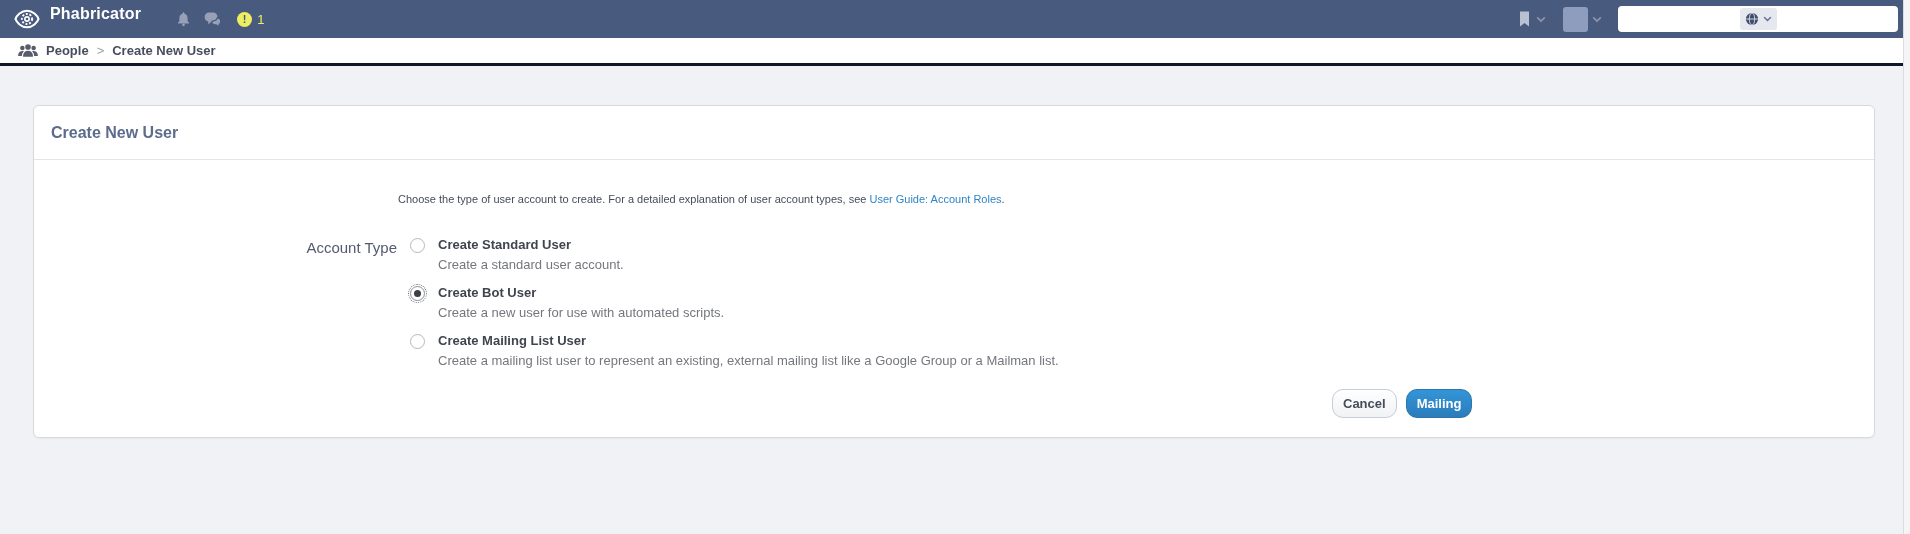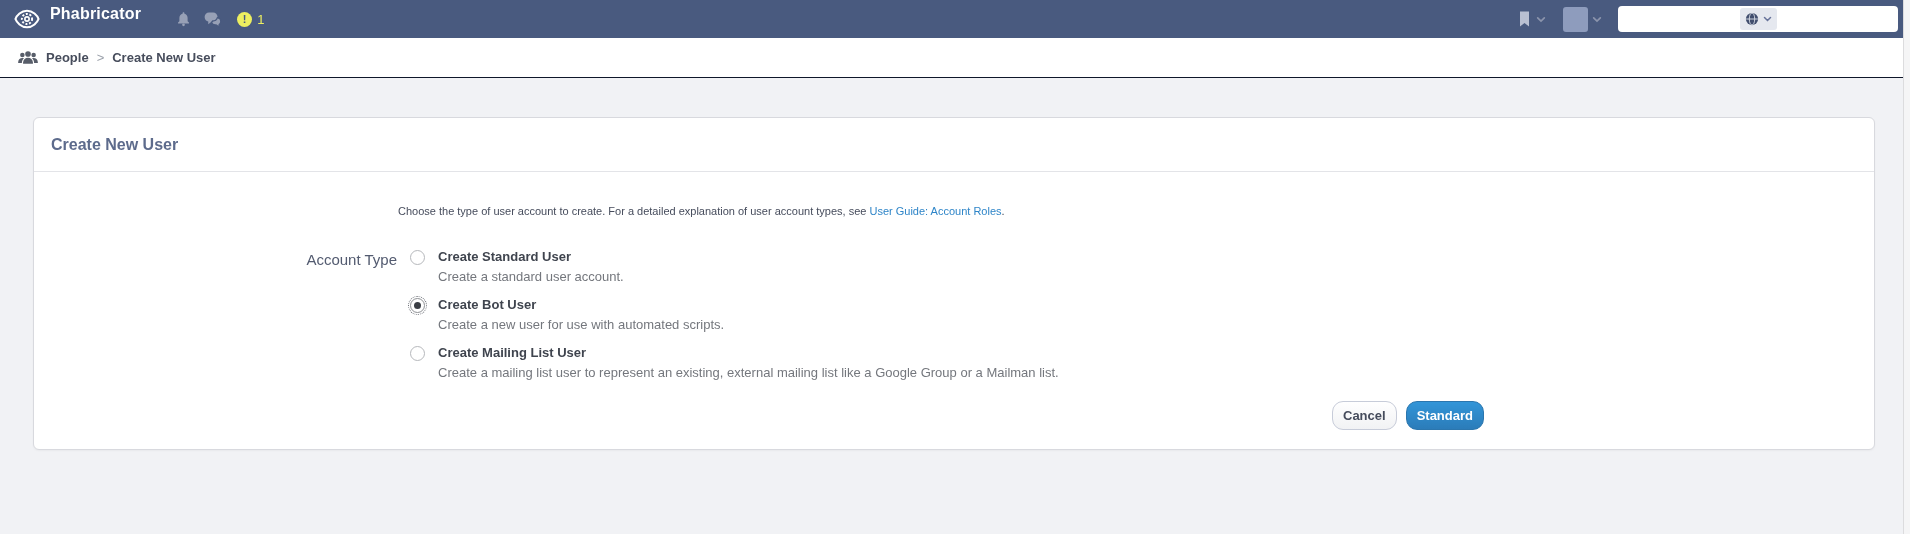--- a/index.html
+++ b/index.html
@@ -43,21 +43,21 @@
   }
   .search-scope .chev { color:#67739a; margin-left:0; }
   .searchbox input {
     flex:1; border:none; outline:none; font-size:13.5px; color:#333;
     padding:0 6px 0 9px; font-family:inherit; background:transparent;
   }
   .searchbox input::placeholder { color:#6f7b9a; opacity:1; }
   .search-go { color:#55638a; display:flex; align-items:center; padding-right:9px; cursor:pointer; }
   
   .crumbs {
-    height:40px; background:#fff; border-bottom:1px solid #0f172a;
+    height:28px; background:#fff; border-bottom:3px solid #0f172a;
     display:flex; align-items:center; padding-left:18px; gap:8px;
   }
   .crumb-icon { color:#575d69; display:flex; align-items:center; }
   .crumb { font-size:13px; font-weight:700; color:#474d5c; text-decoration:none; cursor:pointer; }
   .crumb-sep { color:#9aa0aa; font-size:13px; }
   
   .panel {
     margin:39px 35px 0 33px; height:333px; background:#fff;
     border:1px solid var(--panel-border,#d8d9de); border-radius:6px;
     box-shadow:0 1px 2px rgba(0,0,0,.04);
@@ -232,18 +232,18 @@
     <div class="option option-2">
       <span class="radio"></span>
       <div class="opt-texts">
         <div class="opt-title">Create Mailing List User</div>
         <div class="opt-caption">Create a mailing list user to represent an existing, external mailing list like a Google Group or a Mailman list.</div>
       </div>
     </div>
 
     <div class="buttons">
       <button class="btn grey">Cancel</button>
-      <button class="btn blue">Standard</button>
+      <button class="btn blue">Mailing</button>
     </div>
   </div>
 </div>
 
 <div class="scrollbar"></div>
 
 </body></html>

